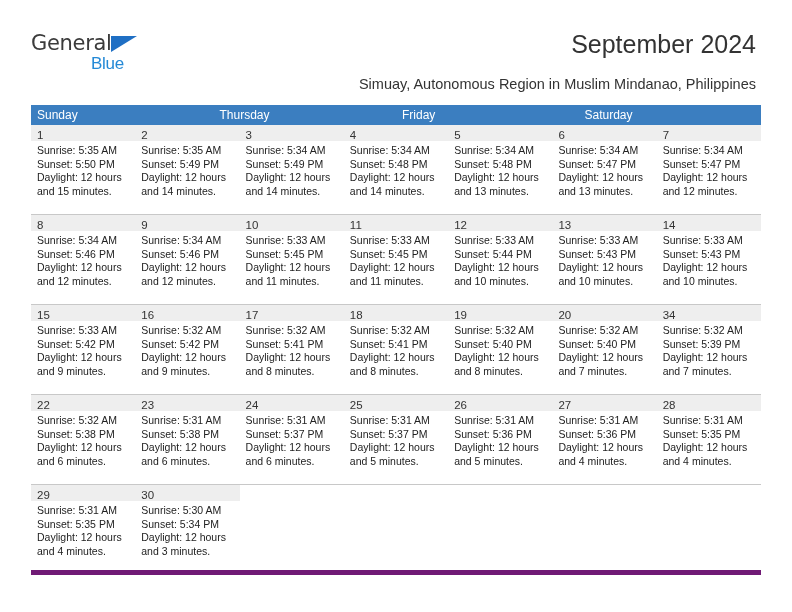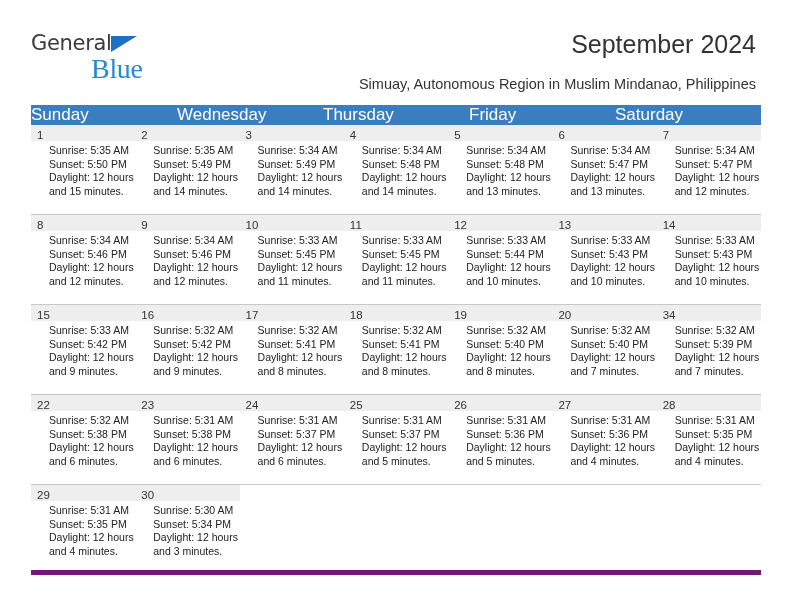--- a/index.html
+++ b/index.html
@@ -55,24 +55,24 @@
     top: 3px;
     width: 0;
     height: 0;
     border-left: 26px solid #1f6fc4;
     border-bottom: 16px solid transparent;
   }
   .logo-blue {
     position: absolute;
     left: 60px;
     top: 22px;
-    font-size: 28px;
+    font-size: 17px;
     letter-spacing: -0.3px;
     color: #2489d6;
-    font-family: Liberation Serif, serif;
+    font-family: Liberation Sans, sans-serif;
     line-height: 1;
   }
 
   .title {
     position: absolute;
     right: 36px;
     top: 31px;
     font-size: 25px;
     color: #333333;
     font-weight: normal;
@@ -100,22 +100,23 @@
 
   .weekday-row {
     display: flex;
     width: 100%;
     background: #3b7ec0;
     height: 20px;
   }
   .weekday {
     flex: 1 1 0;
     color: #ffffff;
-    font-size: 17px;
+    font-size: 12px;
     line-height: 20px;
+    padding-left: 6px;
     box-sizing: border-box;
     white-space: nowrap;
     overflow: hidden;
   }
 
   .week-row {
     display: flex;
     width: 100%;
     height: 90px;
     border-bottom: 1px solid #c8c8c8;
@@ -143,21 +144,20 @@
     box-sizing: border-box;
   }
   .day-number {
     font-size: 11.5px;
     color: #333333;
     line-height: 16px;
   }
   .day-body {
     padding: 3px 6px 0 6px;
     box-sizing: border-box;
-    margin-left: 12px;
   }
   .day-line {
     font-size: 10.5px;
     line-height: 13.5px;
     color: #222222;
     white-space: nowrap;
   }
 </style>
 </head>
 <body>
@@ -173,21 +173,20 @@
     </div>
 
     <div class="title">September 2024</div>
     <div class="subtitle">Simuay, Autonomous Region in Muslim Mindanao, Philippines</div>
   </div>
 
   <div class="calendar">
 
     <div class="weekday-row">
       <div class="weekday">Sunday</div>
-      <div class="weekday">Wednesday</div>
       <div class="weekday">Thursday</div>
       <div class="weekday">Friday</div>
       <div class="weekday">Saturday</div>
     </div>
 
     <div class="week-row" id="week-0">
         <div class="day-cell filled">
           <div class="day-number-strip"><span class="day-number">1</span></div>
           <div class="day-body">
             <div class="day-line">Sunrise: 5:35 AM</div>

